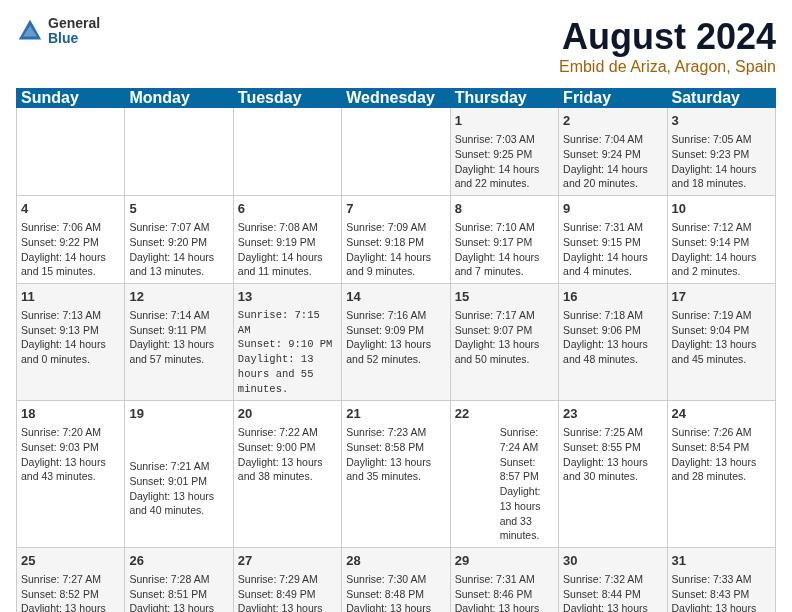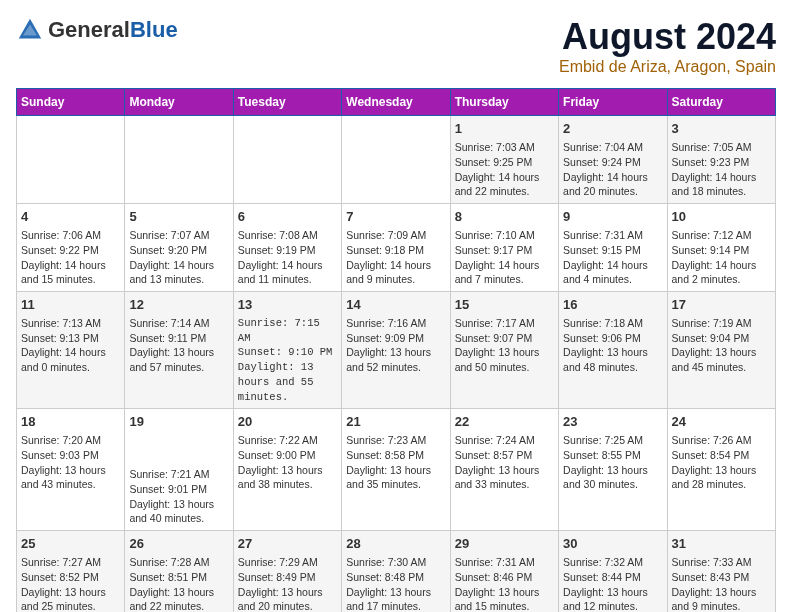--- a/index.html
+++ b/index.html
@@ -15,25 +15,24 @@
       justify-content: space-between;
       align-items: flex-start;
       margin-bottom: 12px;
     }
     .logo {
       display: flex;
       align-items: center;
     }
     .logo-text {
       display: flex;
-      flex-direction: row;
-      font-size: 22px;
+      flex-direction: column;
+      font-size: 14px;
       font-weight: bold;
       line-height: 1.1;
-      align-items: center;
     }
     .logo-general { color: #333; }
     .logo-blue { color: #1a5ea8; }
     .logo-icon {
       width: 28px;
       height: 28px;
       margin-right: 4px;
     }
     .title-block {
       text-align: right;
@@ -47,25 +46,25 @@
       font-size: 16px;
       font-weight: normal;
       color: #a16207;
     }
     table {
       width: 100%;
       border-collapse: collapse;
       font-size: 11px;
     }
     thead tr th {
-      background: #a21caf;
+      background: #0369a1;
       color: #fff;
-      padding: 6px 4px;
+      padding: 0 4px;
       text-align: left;
-      font-size: 12px;
+      font-size: 16px;
       font-weight: bold;
       border: 1px solid #1a5ea8;
     }
     tbody tr td {
       border: 1px solid #ccc;
       vertical-align: top;
       padding: 4px 4px;
       min-height: 80px;
       width: 14.28%;
       color: #333;
@@ -256,21 +255,21 @@
 Daylight: 13 hours and 38 minutes.</div>
         </td>
         <td>
           <span class="day-num">21</span>
           <div class="day-info" style="white-space: pre-line;">Sunrise: 7:23 AM
 Sunset: 8:58 PM
 Daylight: 13 hours and 35 minutes.</div>
         </td>
         <td>
           <span class="day-num">22</span>
-          <div class="day-info" style="white-space: pre-line;">Sunrise: 7:24 AM
+          <div class="day-info" style="white-space: pre-line; margin-left: 45px;">Sunrise: 7:24 AM
 Sunset: 8:57 PM
 Daylight: 13 hours and 33 minutes.</div>
         </td>
         <td>
           <span class="day-num">23</span>
           <div class="day-info" style="white-space: pre-line;">Sunrise: 7:25 AM
 Sunset: 8:55 PM
 Daylight: 13 hours and 30 minutes.</div>
         </td>
         <td>

